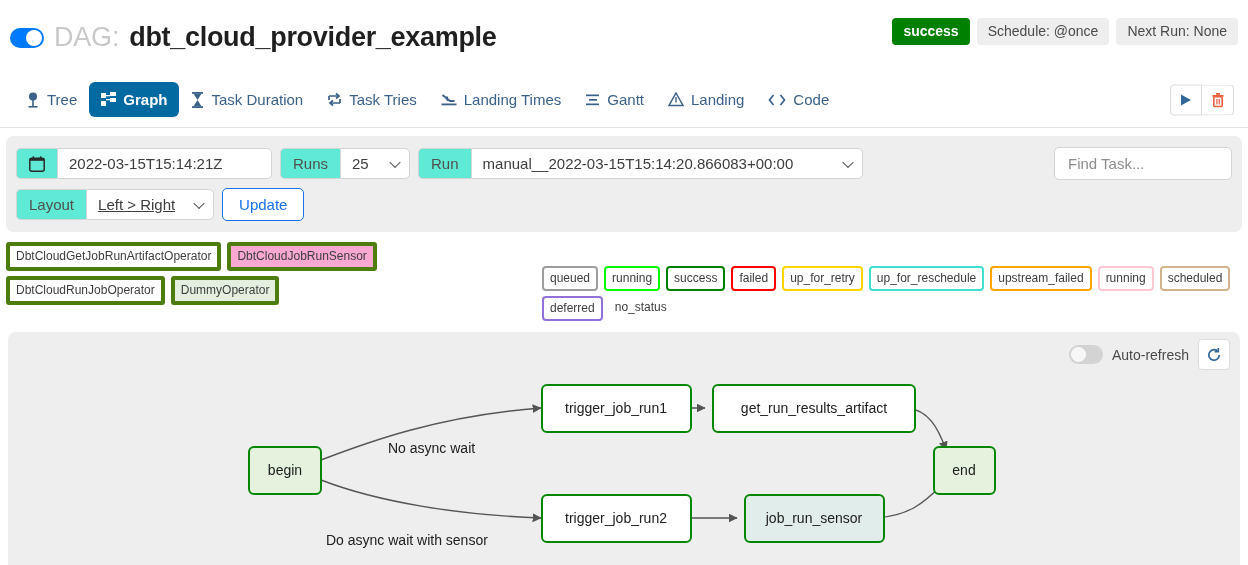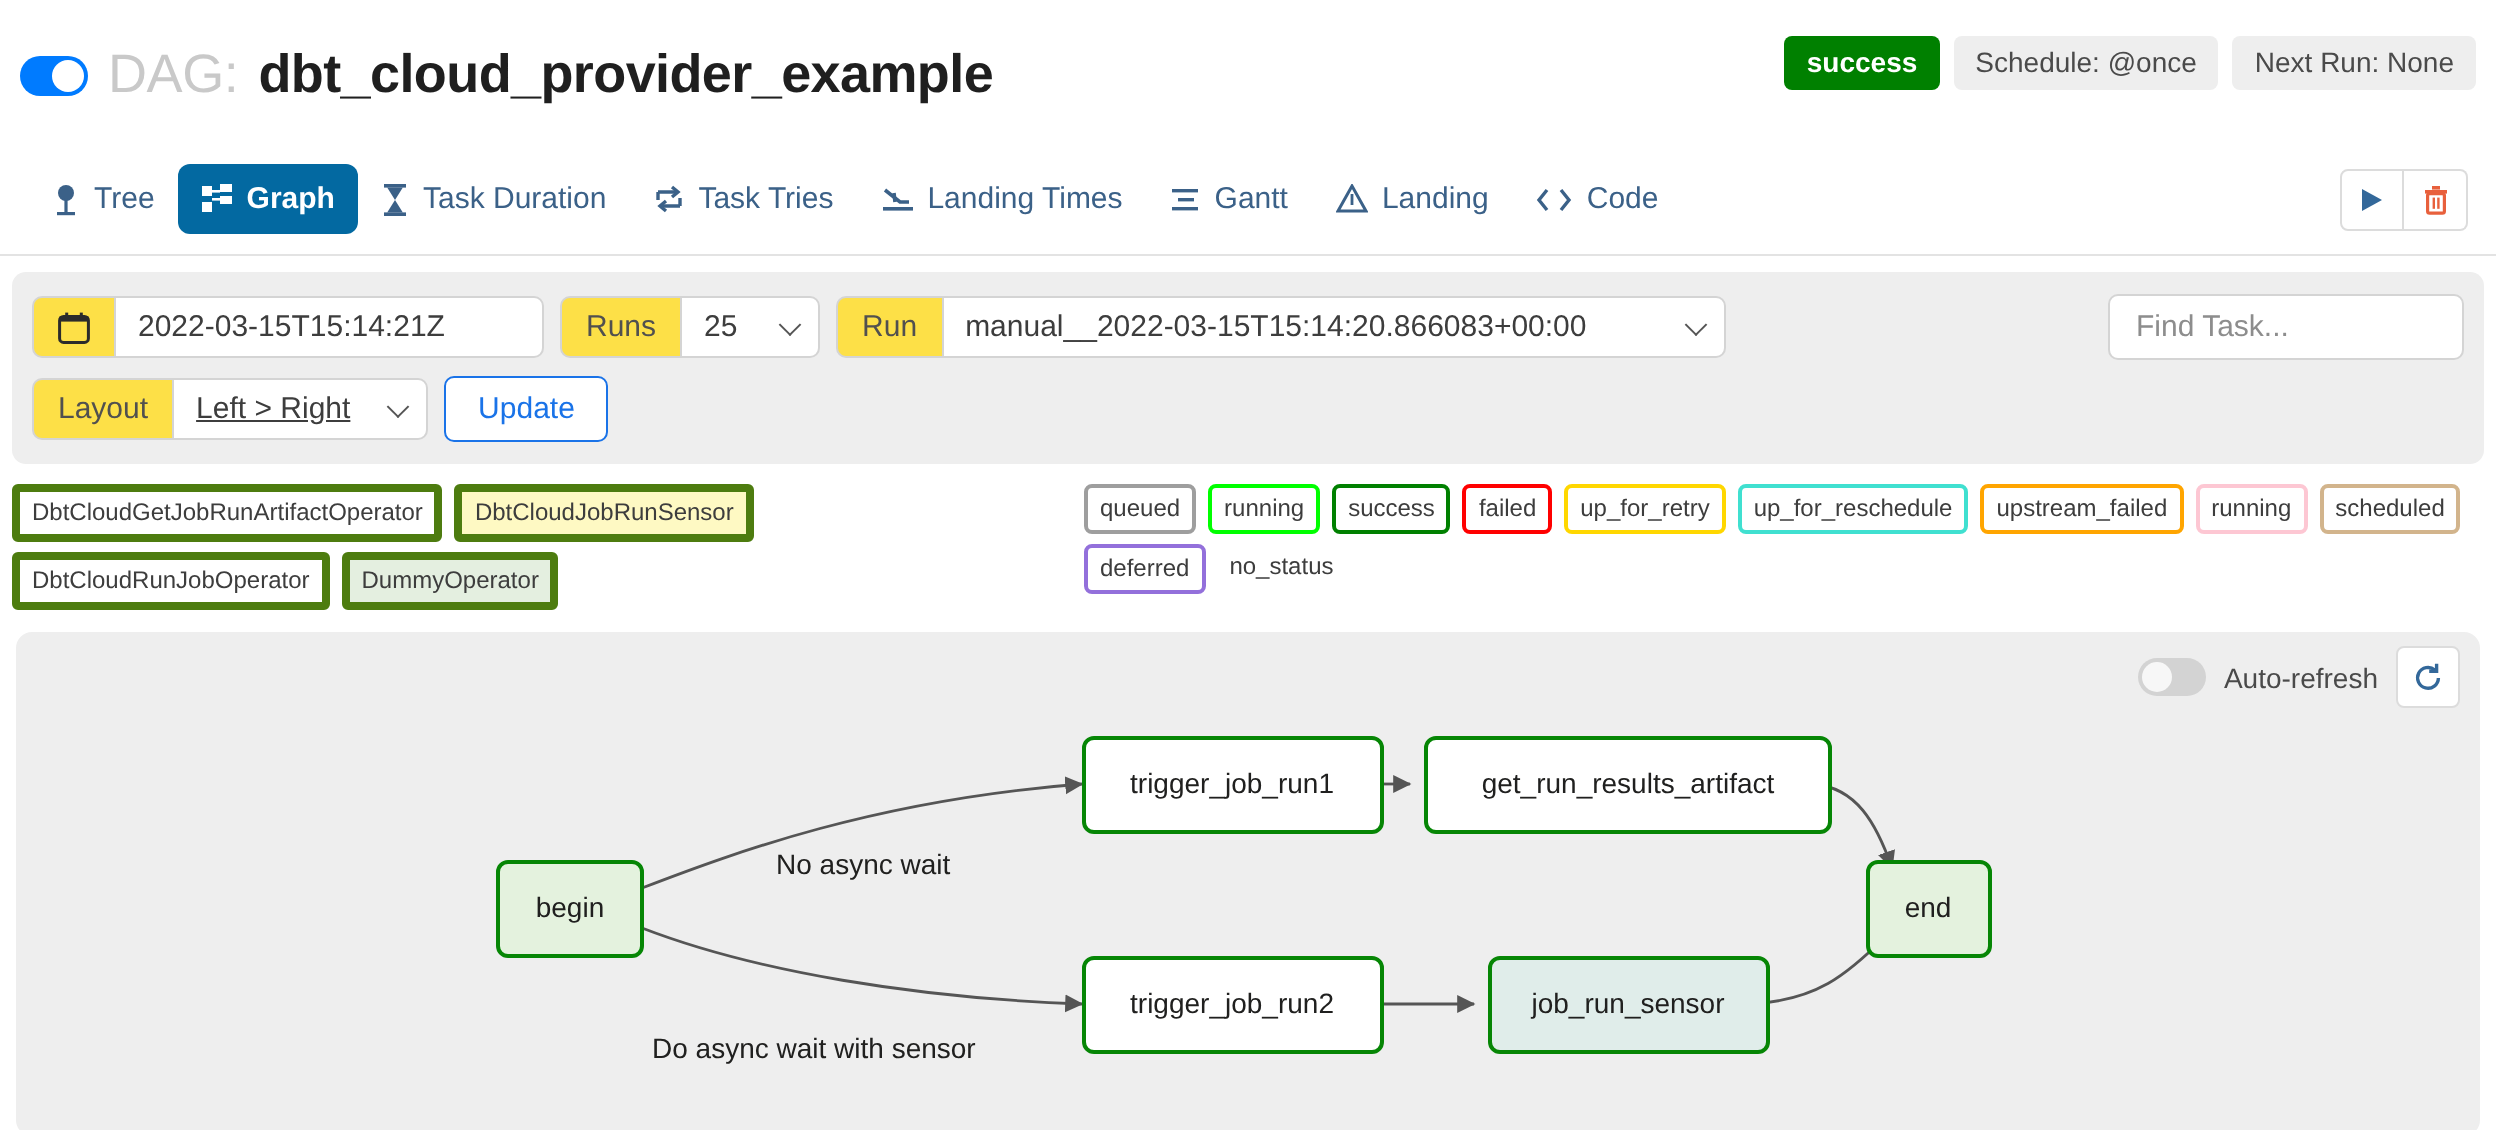--- a/index.html
+++ b/index.html
@@ -127,21 +127,21 @@
   }
   .filter-row {
     display: flex;
     align-items: center;
     gap: 8px;
     margin-bottom: 8px;
   }
   .filter-row:last-child { margin-bottom: 0; }
   .igroup { display: flex; align-items: stretch; }
   .addon {
-    background: #fde047;
+    background: #5eead4;
     border: 1px solid #d4d4d4;
     font-size: 15px;
     color: #51504f;
     padding: 6px 12px;
     display: flex;
     align-items: center;
     white-space: nowrap;
   }
   .addon.l { border-radius: 5px 0 0 5px; border-right: none; }
   .ctl {
@@ -193,33 +193,33 @@
   }
 
   
   .legend-wrap {
     display: flex;
     padding: 10px 6px 8px;
     gap: 16px;
   }
   .legend-col { display: flex; flex-wrap: wrap; gap: 5px 6px; }
   .legend-col.ops { width: 520px; align-content: flex-start; }
-  .legend-col.states { flex: 1; align-content: flex-start; }
+  .legend-col.states { flex: 1; align-content: flex-start; margin-top: 24px; }
   .chip {
     font-size: 12px;
     line-height: 1;
     padding: 4px 6px 5px;
     border: 4px solid #4d7c0f;
     border-radius: 3px;
     background: #ffffff;
     color: #3d3d3d;
     white-space: nowrap;
     cursor: pointer;
   }
-  .chip.op-shade1 { background: #fef9c3; }
+  .chip.op-shade1 { background: #f9a8d4; }
   .chip.op-shade2 { background: #e4efe0; }
   .state-chip {
     font-size: 12px;
     line-height: 1;
     padding: 4px 6px 5px;
     border: 2px solid;
     border-radius: 4px;
     background: #ffffff;
     color: #3d3d3d;
     white-space: nowrap;

